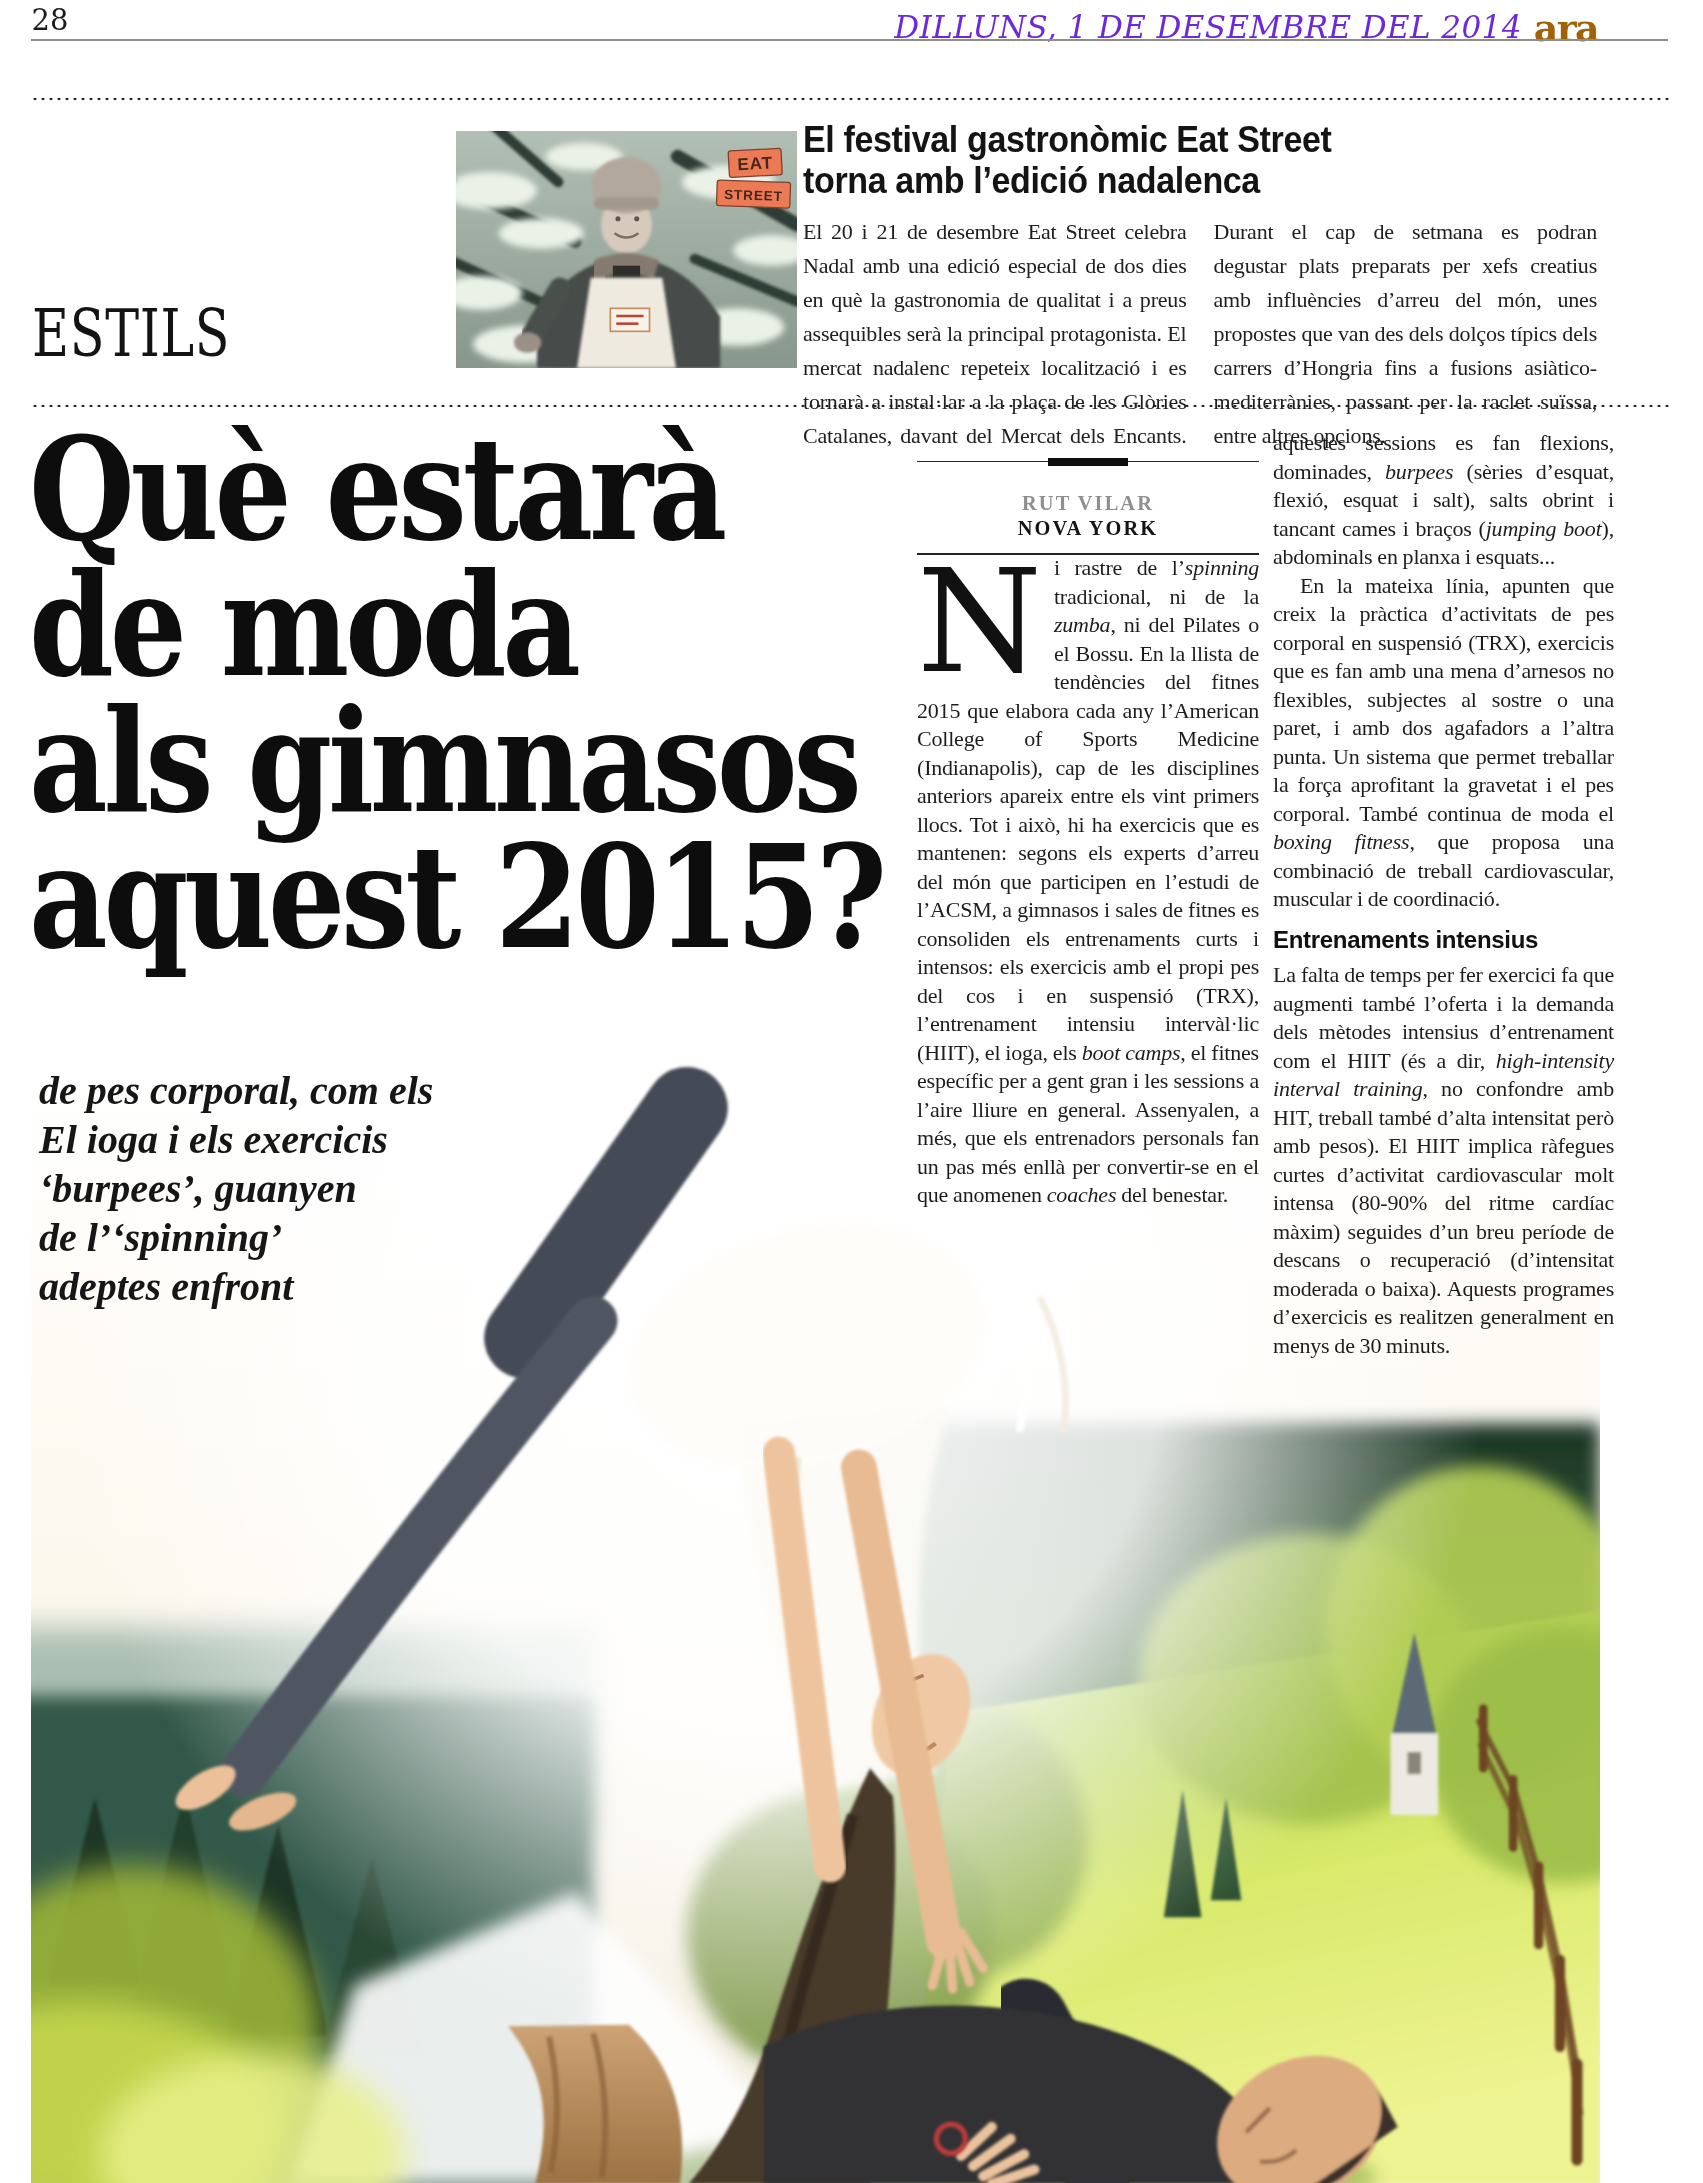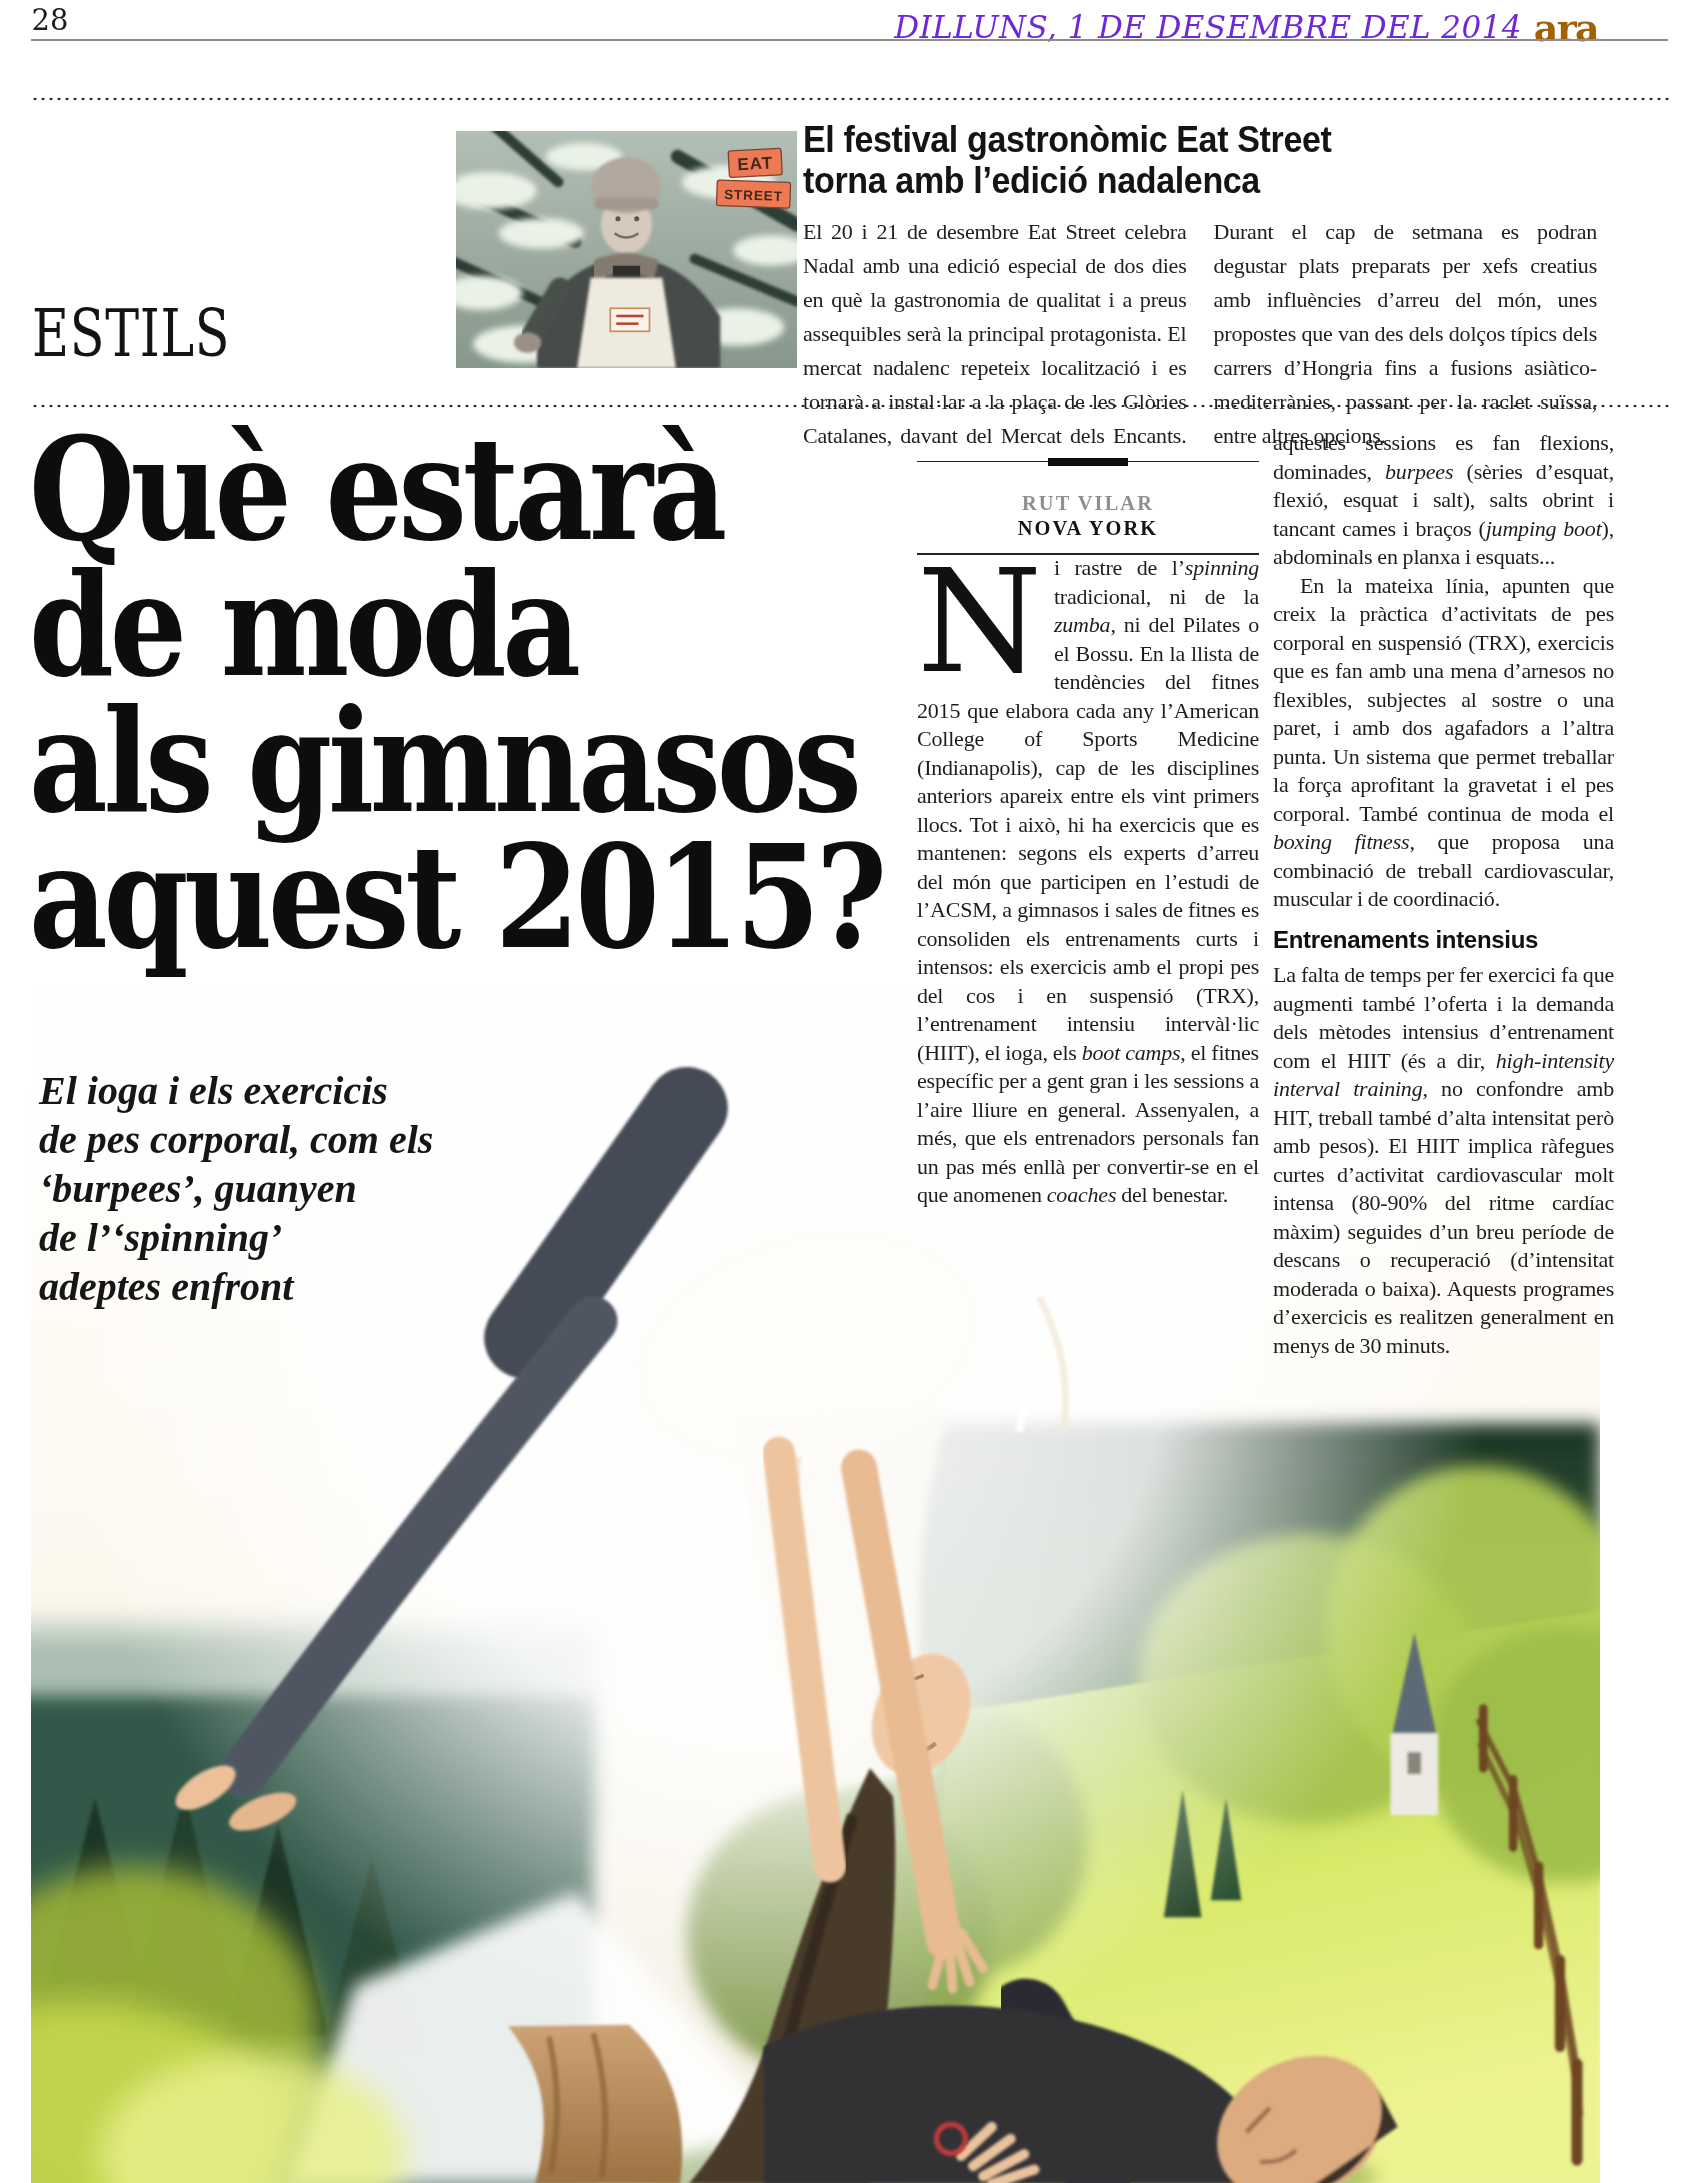--- a/index.html
+++ b/index.html
@@ -282,22 +282,22 @@
   <div class="dots dots2"></div>
 
   <div class="headline">
     <div>Què estarà</div>
     <div>de moda</div>
     <div>als gimnasos</div>
     <div>aquest 2015?</div>
   </div>
 
   <div class="standfirst">
+    <div>de pes corporal, com els</div>
     <div>El ioga i els exercicis</div>
-    <div>de pes corporal, com els</div>
     <div>‘burpees’, guanyen</div>
     <div>de l’‘spinning’</div>
     <div>adeptes enfront</div>
   </div>
 
   <div class="byline">
     <div class="byline-top"></div>
     <div class="byline-author">RUT VILAR</div>
     <div class="byline-loc">NOVA YORK</div>
     <div class="byline-bot"></div>

